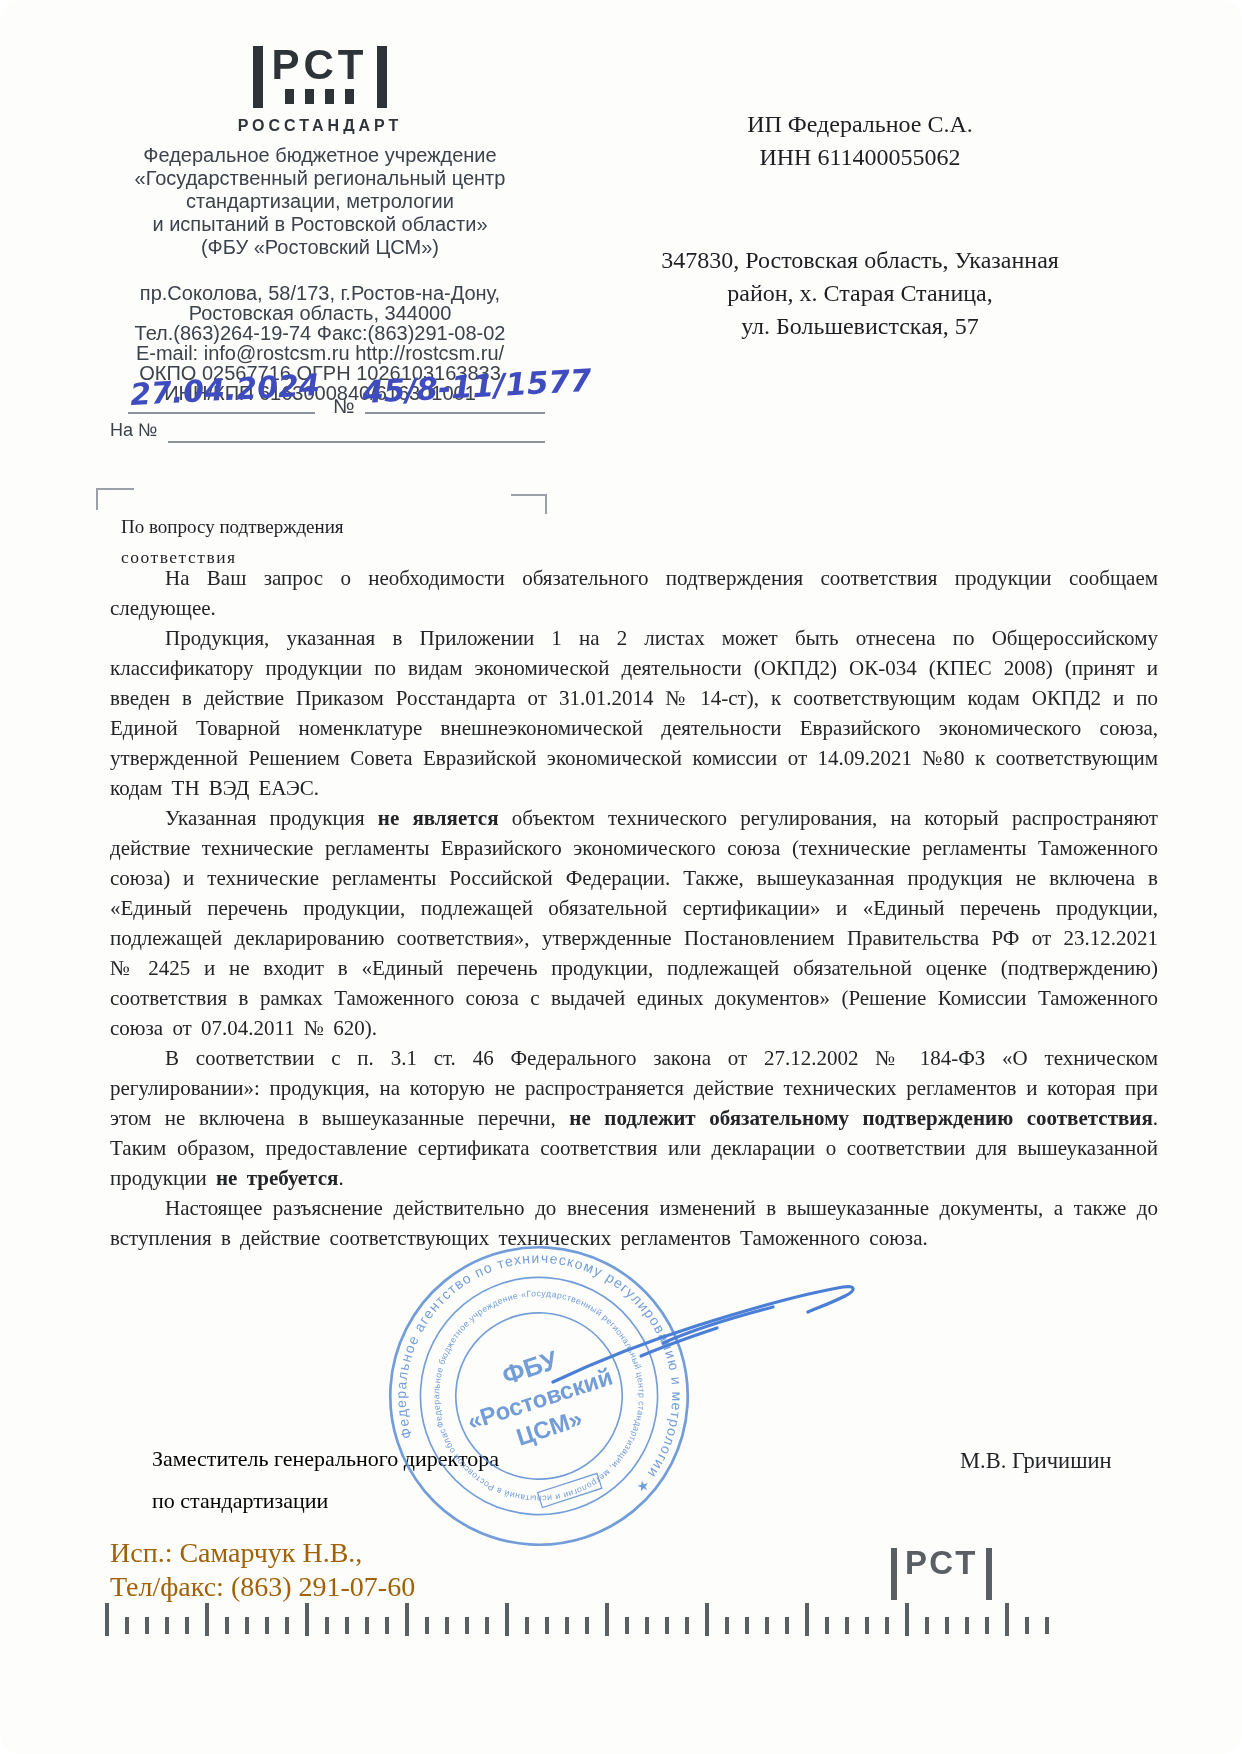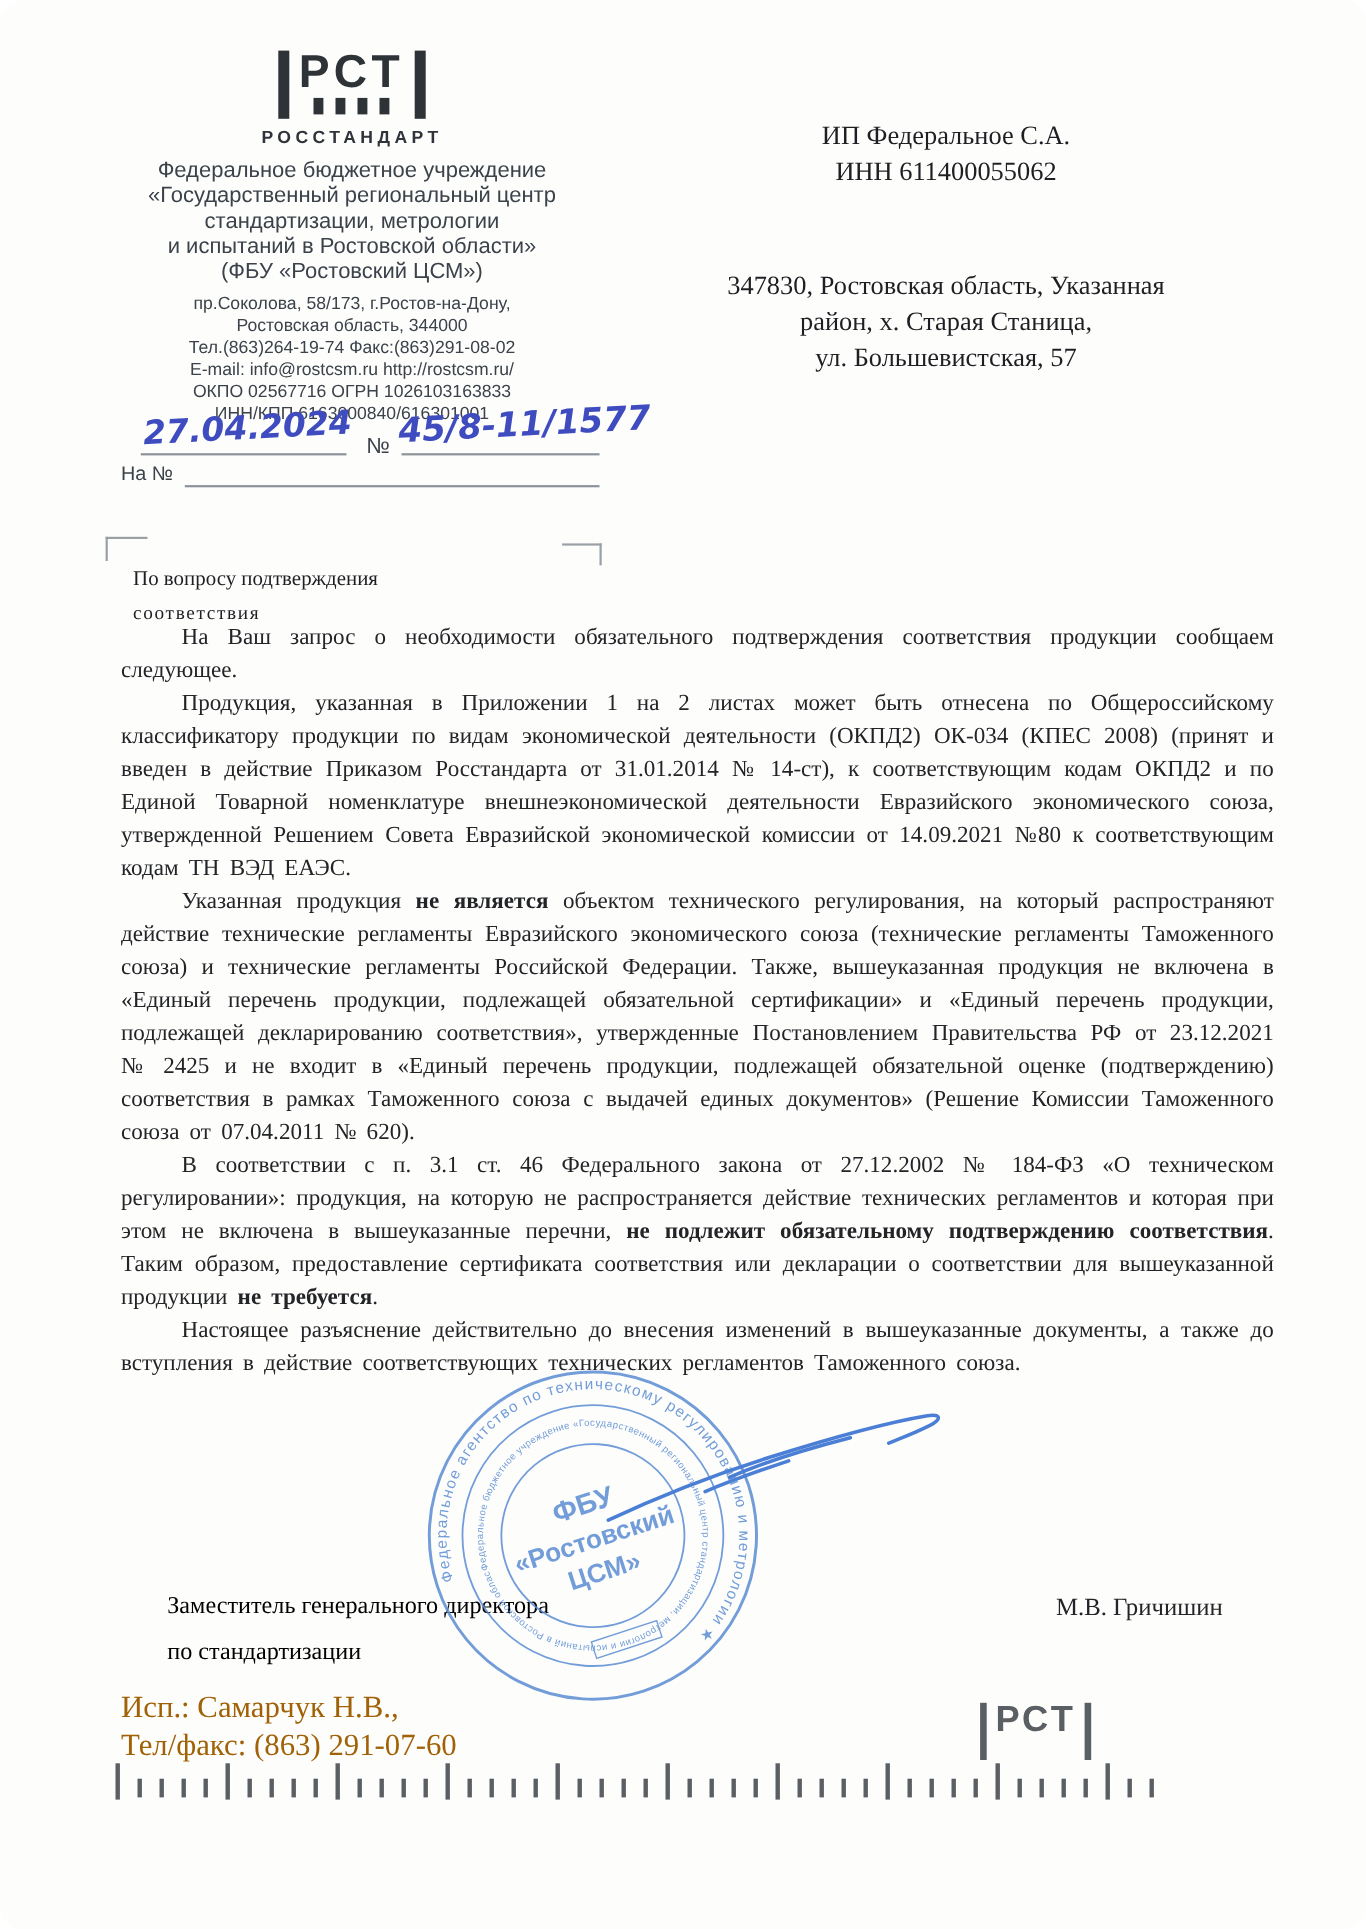--- a/index.html
+++ b/index.html
@@ -7,21 +7,21 @@
         font-family:"Liberation Sans",sans-serif;border-radius:21px;}
   
   .hdr-left{position:absolute;left:80px;top:46px;width:480px;text-align:center;color:#3c434b;}
   .pct-logo{display:flex;justify-content:center;align-items:flex-start;gap:9px;}
   .lg-bar{width:10px;height:62px;background:#2e3338;}
   .lg-letters{font-size:42px;line-height:38px;font-weight:800;letter-spacing:5px;color:#2e3338;}
   .lg-ticks{display:flex;gap:11px;justify-content:center;margin-top:5px;}
   .lg-ticks i{display:block;width:9px;height:15px;background:#2e3338;}
   .brand{margin-top:9px;font-size:16px;font-weight:700;letter-spacing:4px;color:#2f343a;}
   .org{margin-top:9px;font-size:20px;line-height:23px;color:#3b424a;}
-  .contacts{margin-top:8px;font-size:16px;line-height:20px;color:#3b424a;}
+  .contacts{margin-top:24px;font-size:20px;line-height:20px;color:#3b424a;}
   
   .u-line{position:absolute;height:0;border-bottom:2px solid #8d939a;}
   .hand{position:absolute;font-family:"DejaVu Sans",sans-serif;font-style:italic;font-weight:700;
         color:#3f4cc0;transform:rotate(-3deg);white-space:nowrap;}
   .no-label{position:absolute;font-size:20px;color:#3b424a;}
   .na-label{position:absolute;font-size:18px;color:#3b424a;}
   
   .corner-l{position:absolute;left:96px;top:488px;width:36px;height:20px;
             border-left:2px solid #9aa0a6;border-top:2px solid #9aa0a6;}
   .corner-r{position:absolute;left:511px;top:494px;width:34px;height:18px;

